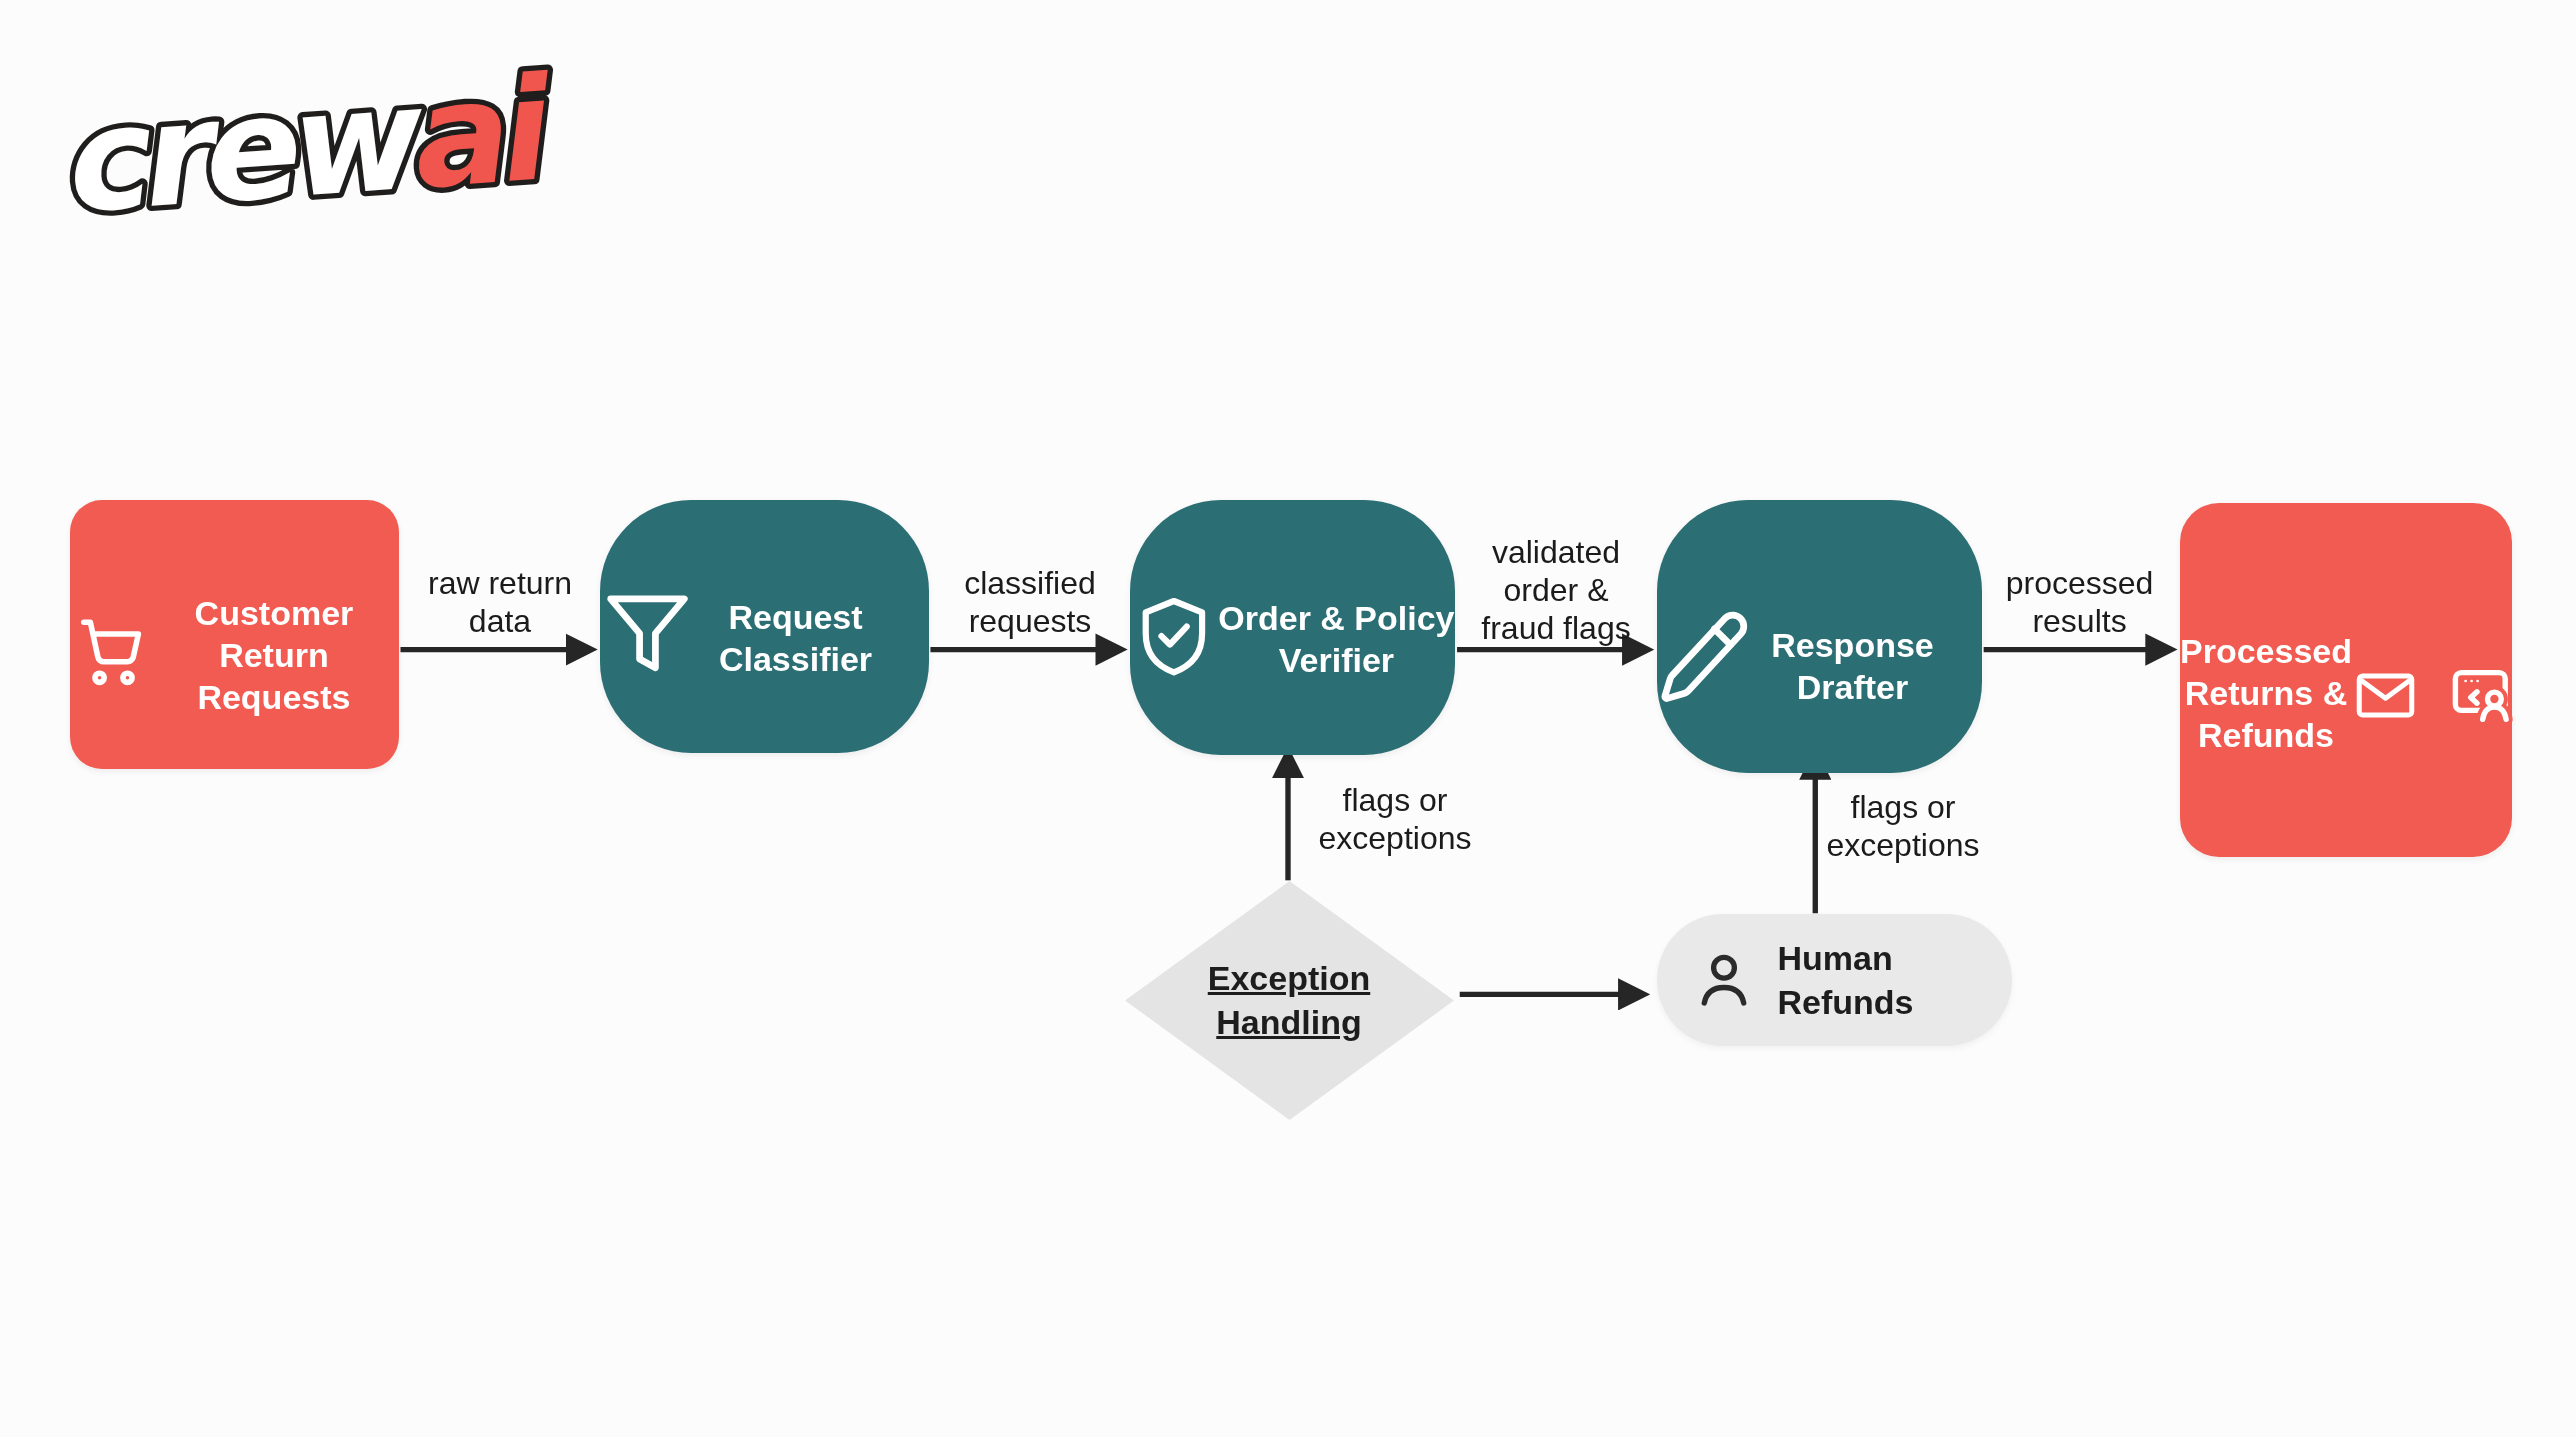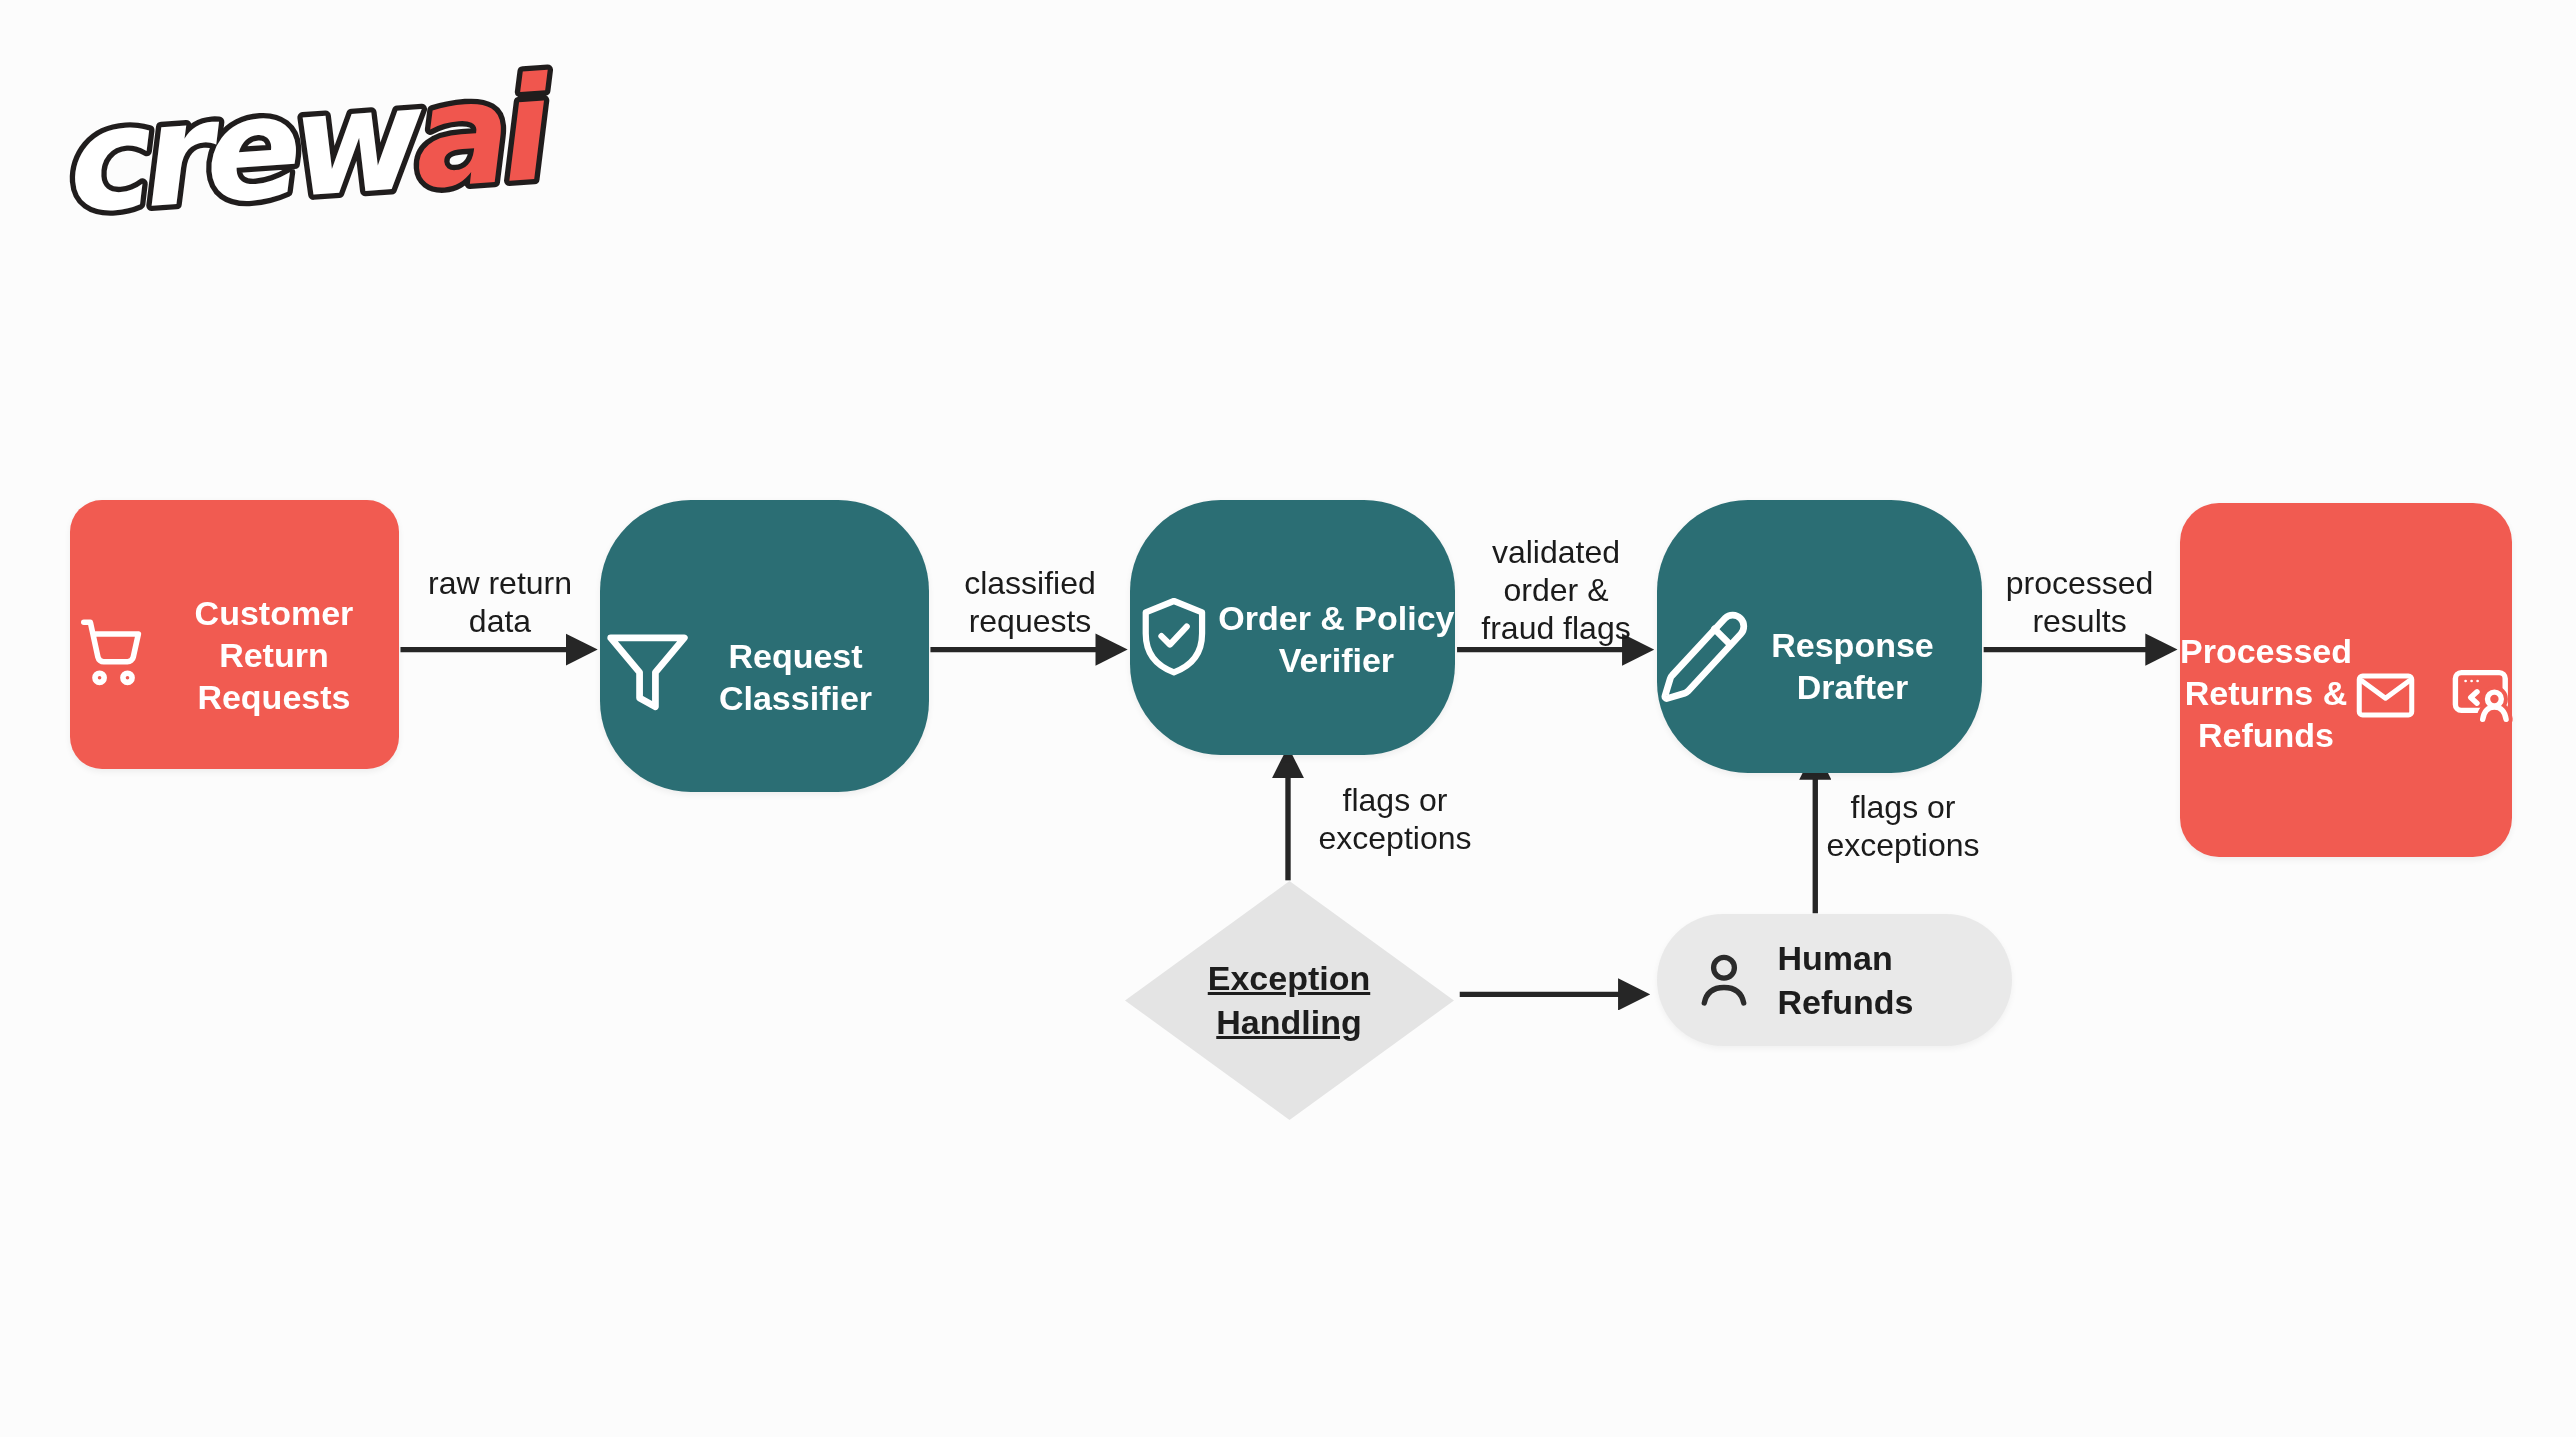--- a/index.html
+++ b/index.html
@@ -68,21 +68,21 @@
 
 <div class="node node-red" style="left:70px;top:500px;width:329px;height:238px;padding-top:31px">
   <svg width="93" height="93" viewBox="0 0 24 24" fill="none" stroke="#FFFFFF" stroke-width="1.7" stroke-linecap="round" stroke-linejoin="round">
     <circle cx="9" cy="20.3" r="1.4"></circle>
     <circle cx="17.5" cy="20.3" r="1.4"></circle>
     <path d="M4.2 3.4h2l2.3 10.6a1.8 1.8 0 0 0 1.8 1.4h7.2a1.8 1.8 0 0 0 1.75-1.4L20.8 7H7"></path>
   </svg>
   <div class="title" style="width:295px;margin-top:10.7px">Customer Return Requests</div>
 </div>
 
-<div class="node node-teal" style="left:600px;top:500px;width:329px;height:238px;padding-top:54px">
+<div class="node node-teal" style="left:600px;top:500px;width:329px;height:238px;padding-top:15px">
   <svg width="95" height="95" viewBox="0 0 24 24" fill="none" stroke="#FFFFFF" stroke-width="1.7" stroke-linecap="round" stroke-linejoin="round">
     <polygon points="21.3 3 2.7 3 10 11.7 10 18.2 14 20.4 14 11.7"></polygon>
   </svg>
   <div class="title" style="width:201px;margin-top:8px">Request Classifier</div>
 </div>
 
 <div class="node node-teal" style="left:1130px;top:500px;width:325px;height:238px;padding-top:17px">
   <svg width="97" height="97" viewBox="0 0 24 24" fill="none" stroke="#FFFFFF" stroke-width="1.7" stroke-linecap="round" stroke-linejoin="round">
     <path d="M12 2.3 L19.7 5.4 V11.2 C19.7 16.9 16.4 20.2 12 21.8 C7.6 20.2 4.3 16.9 4.3 11.2 V5.4 Z"></path>
     <path d="M8.6 11.9 l2.3 2.3 4.6-4.9"></path>

